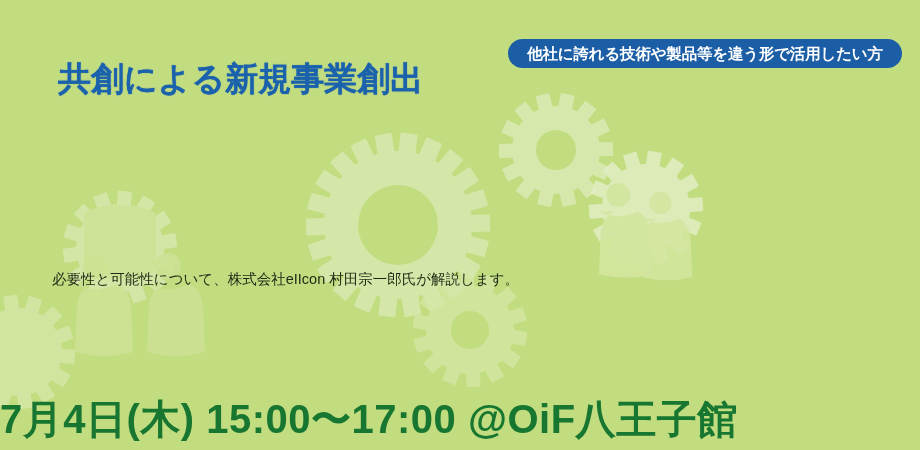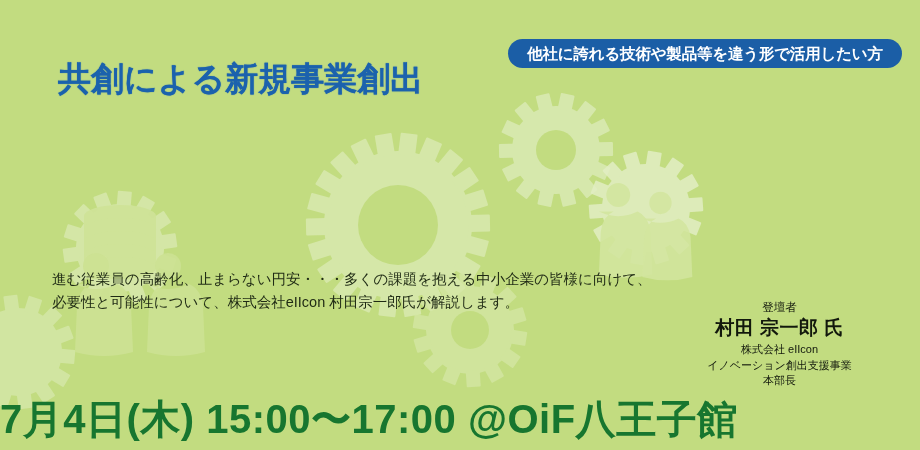--- a/index.html
+++ b/index.html
@@ -258,21 +258,20 @@
 
   <div id="badge">
     <span class="badge-text">他社に誇れる技術や製品等を違う形で活用したい方</span>
   </div>
 
   <div id="headline">
     <h1 class="title-main">共創による新規事業創出</h1>
   </div>
 
   <div id="lead">
-    <p>進む従業員の高齢化、止まらない円安・・・多くの課題を抱える中小企業の皆様に向けて、</p>
     <p>必要性と可能性について、株式会社eIIcon 村田宗一郎氏が解説します。</p>
   </div>
 
   <div id="portrait-wrap">
     <svg viewBox="0 0 232 232" width="232" height="232" xmlns="http://www.w3.org/2000/svg" aria-hidden="true">
       <defs>
         <clipPath id="gearClip">
           <g transform="translate(116,116)">
             <circle cx="0" cy="0" r="92"></circle>
             <g>
@@ -335,25 +334,18 @@
         <path d="M142 111 q-11 -9 -22 -1" stroke="#1d1713" stroke-width="4.5" fill="none" stroke-linecap="round"></path>
 
         <path d="M116 118 l-4 14 q5 4 9 0" stroke="#d9a97f" stroke-width="3" fill="none" stroke-linecap="round"></path>
 
         <path d="M94 140 q22 20 44 0 q-22 8 -44 0 z" fill="#7d3733"></path>
         <path d="M96 141 q20 7 40 0 q-20 9 -40 0 z" fill="#fdfdfb"></path>
       </g>
     </svg>
   </div>
 
-  <div id="speaker">
-    <div class="sp-role">登壇者</div>
-    <div class="sp-name">村田 宗一郎 氏</div>
-    <div class="sp-org">株式会社 eIIcon</div>
-    <div class="sp-org">イノベーション創出支援事業</div>
-    <div class="sp-org">本部長</div>
-  </div>
 
   <div id="footer">
     <span class="footer-text">7月4日(木) 15:00〜17:00  @OiF八王子館</span>
   </div>
 
 </div>
 
 </body></html>

